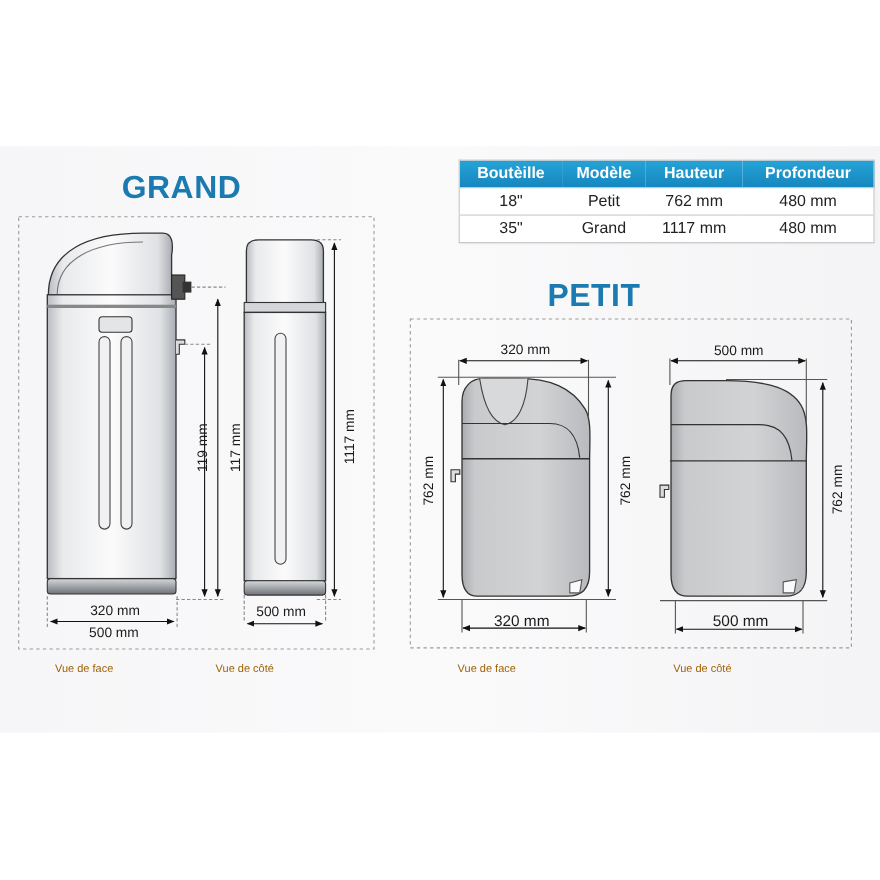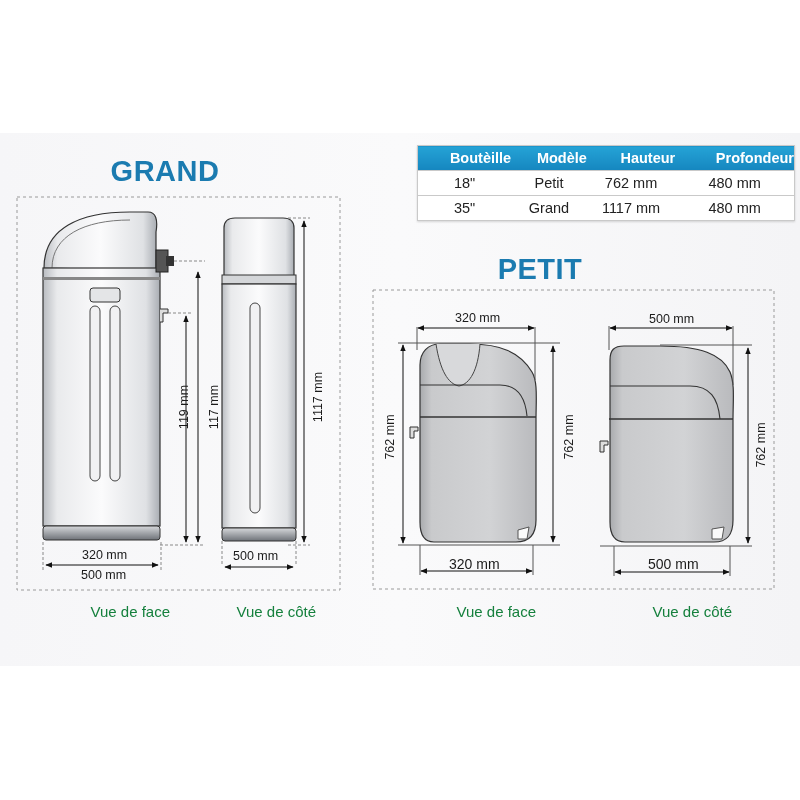--- a/index.html
+++ b/index.html
@@ -18,29 +18,29 @@
       font-size: 29px; letter-spacing: 0.5px; text-align: center;
     }
     .spec-table {
       position: absolute; left: 417px; top: 145px; width: 378px;
       border-collapse: collapse; background: #fff;
       box-shadow: 0 1px 2px rgba(0,0,0,0.15);
     }
     .spec-table th {
       background: linear-gradient(180deg, #25a3d6 0%, #1586bf 100%);
       color: #ffffff; font-weight: bold; font-size: 14.5px;
-      height: 24px; padding: 0; text-align: right;
+      height: 24px; padding: 0; text-align: center;
     }
     .spec-table td {
       font-size: 14.5px; height: 24px; padding: 0; text-align: center;
       border-top: 1px solid #c9c9c9; color: #222;
     }
     .spec-table { border: 1px solid #c9c9c9; }
     .caption {
-      position: absolute; font-size: 15px; color: #15803d; text-align: right;
+      position: absolute; font-size: 10px; color: #a16207; text-align: left;
     }
     svg.diagram { position: absolute; left: 0; top: 0; }
     .dimtxt {
       position: absolute; font-size: 12.5px; color: #1a1a1a; white-space: nowrap; text-align: right;
     }
     .vtxt {
       position: absolute; font-size: 12.5px; color: #1a1a1a; white-space: nowrap;
       transform: rotate(-90deg); transform-origin: center center;
     }
   </style>

